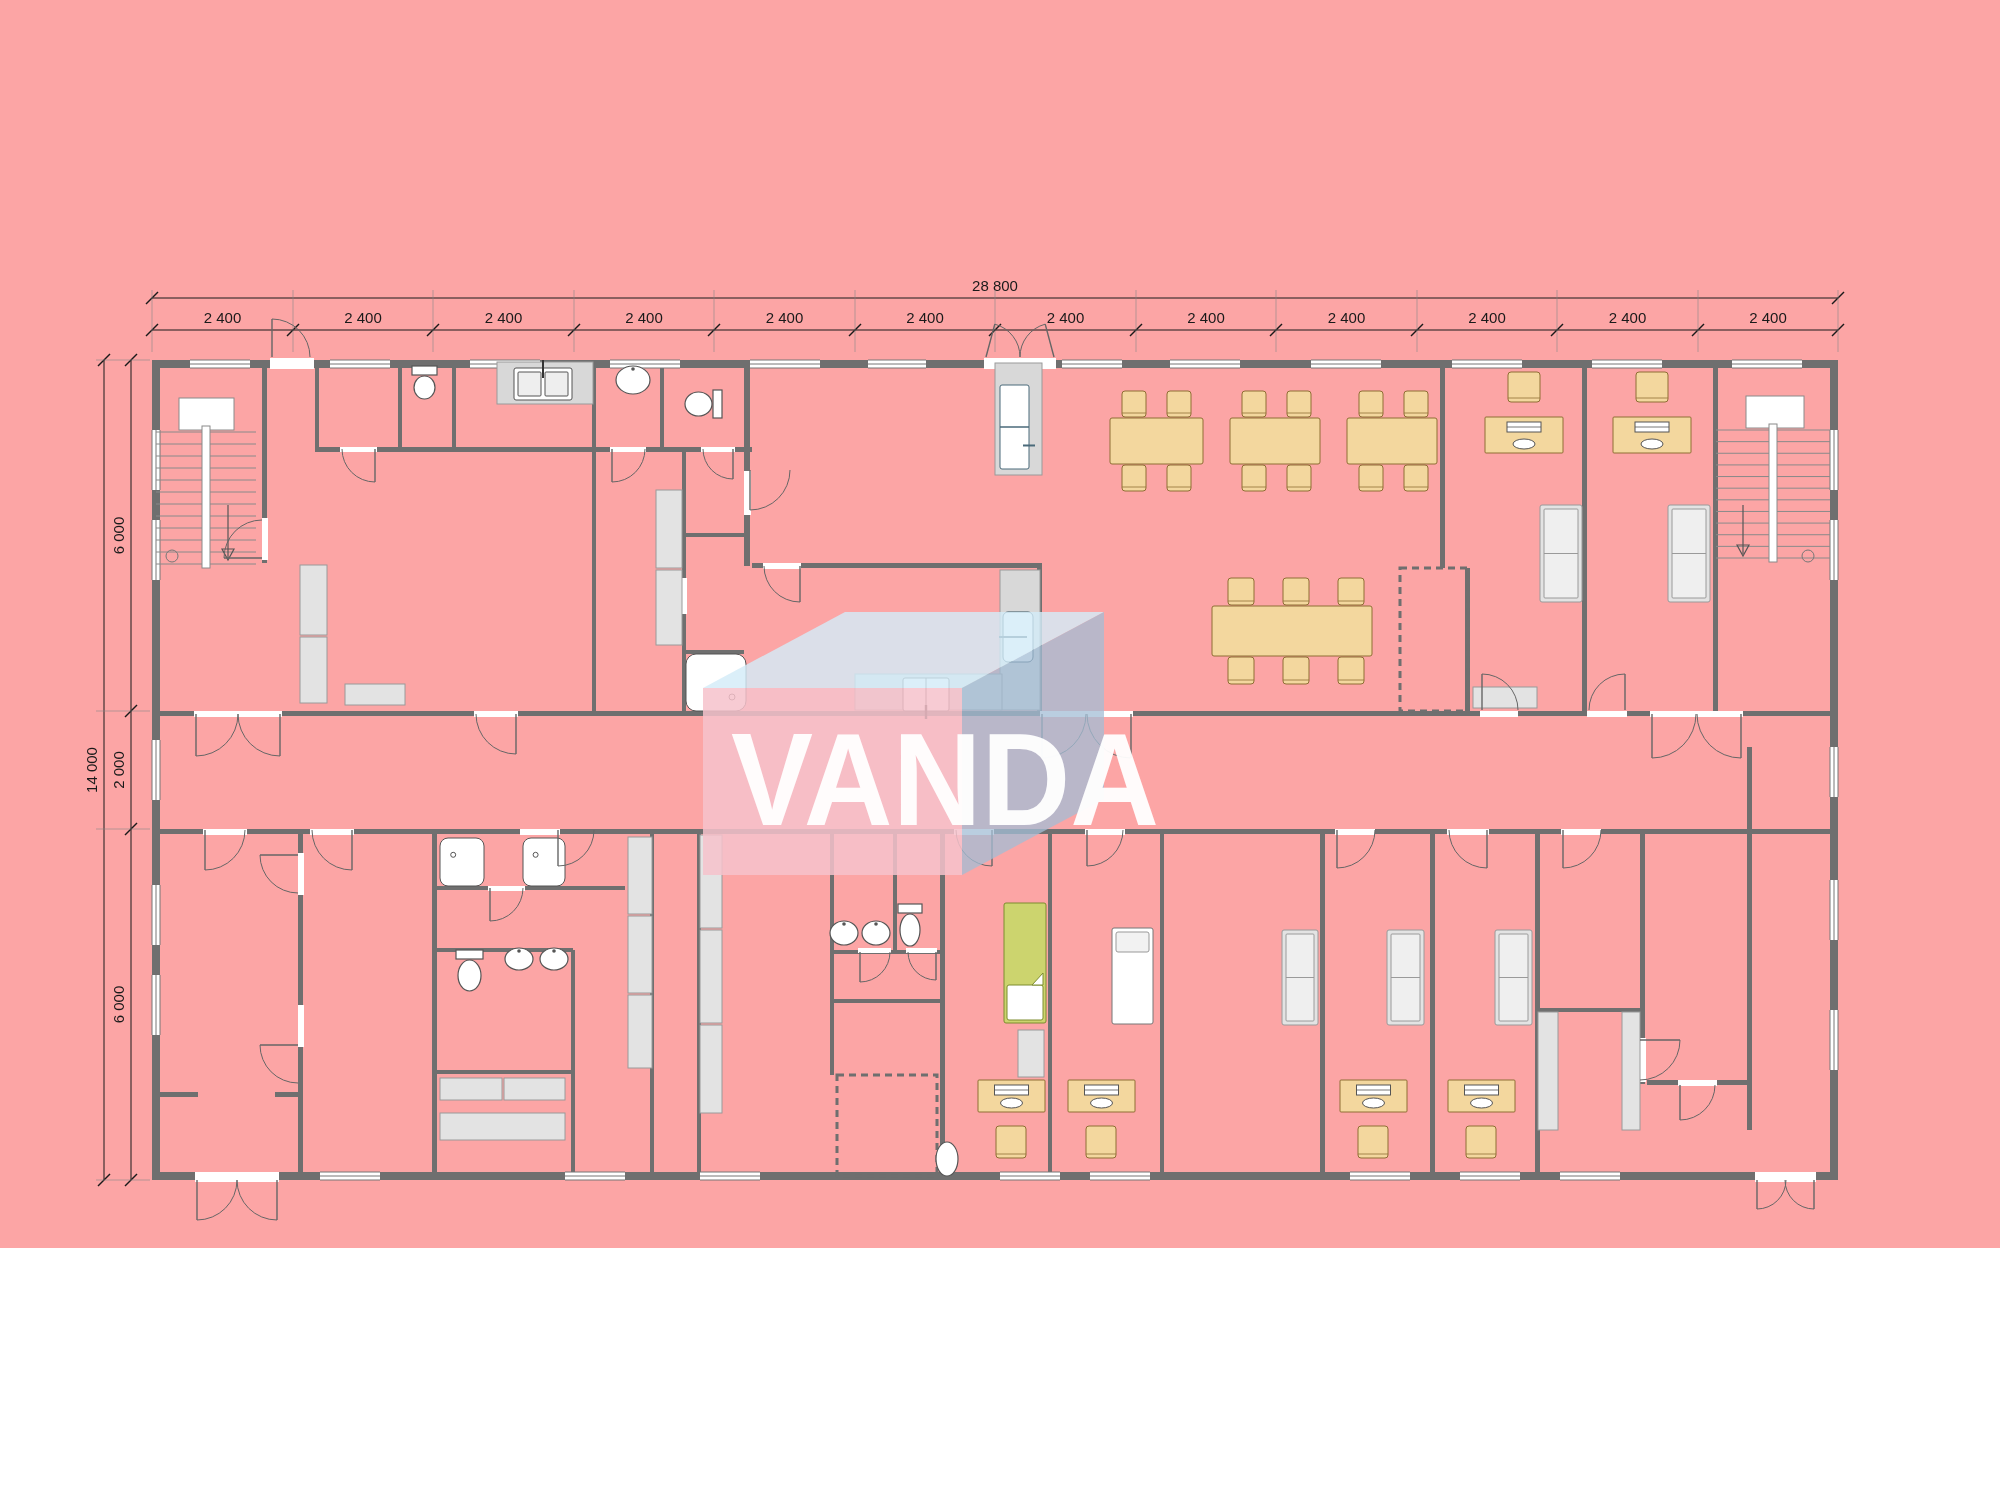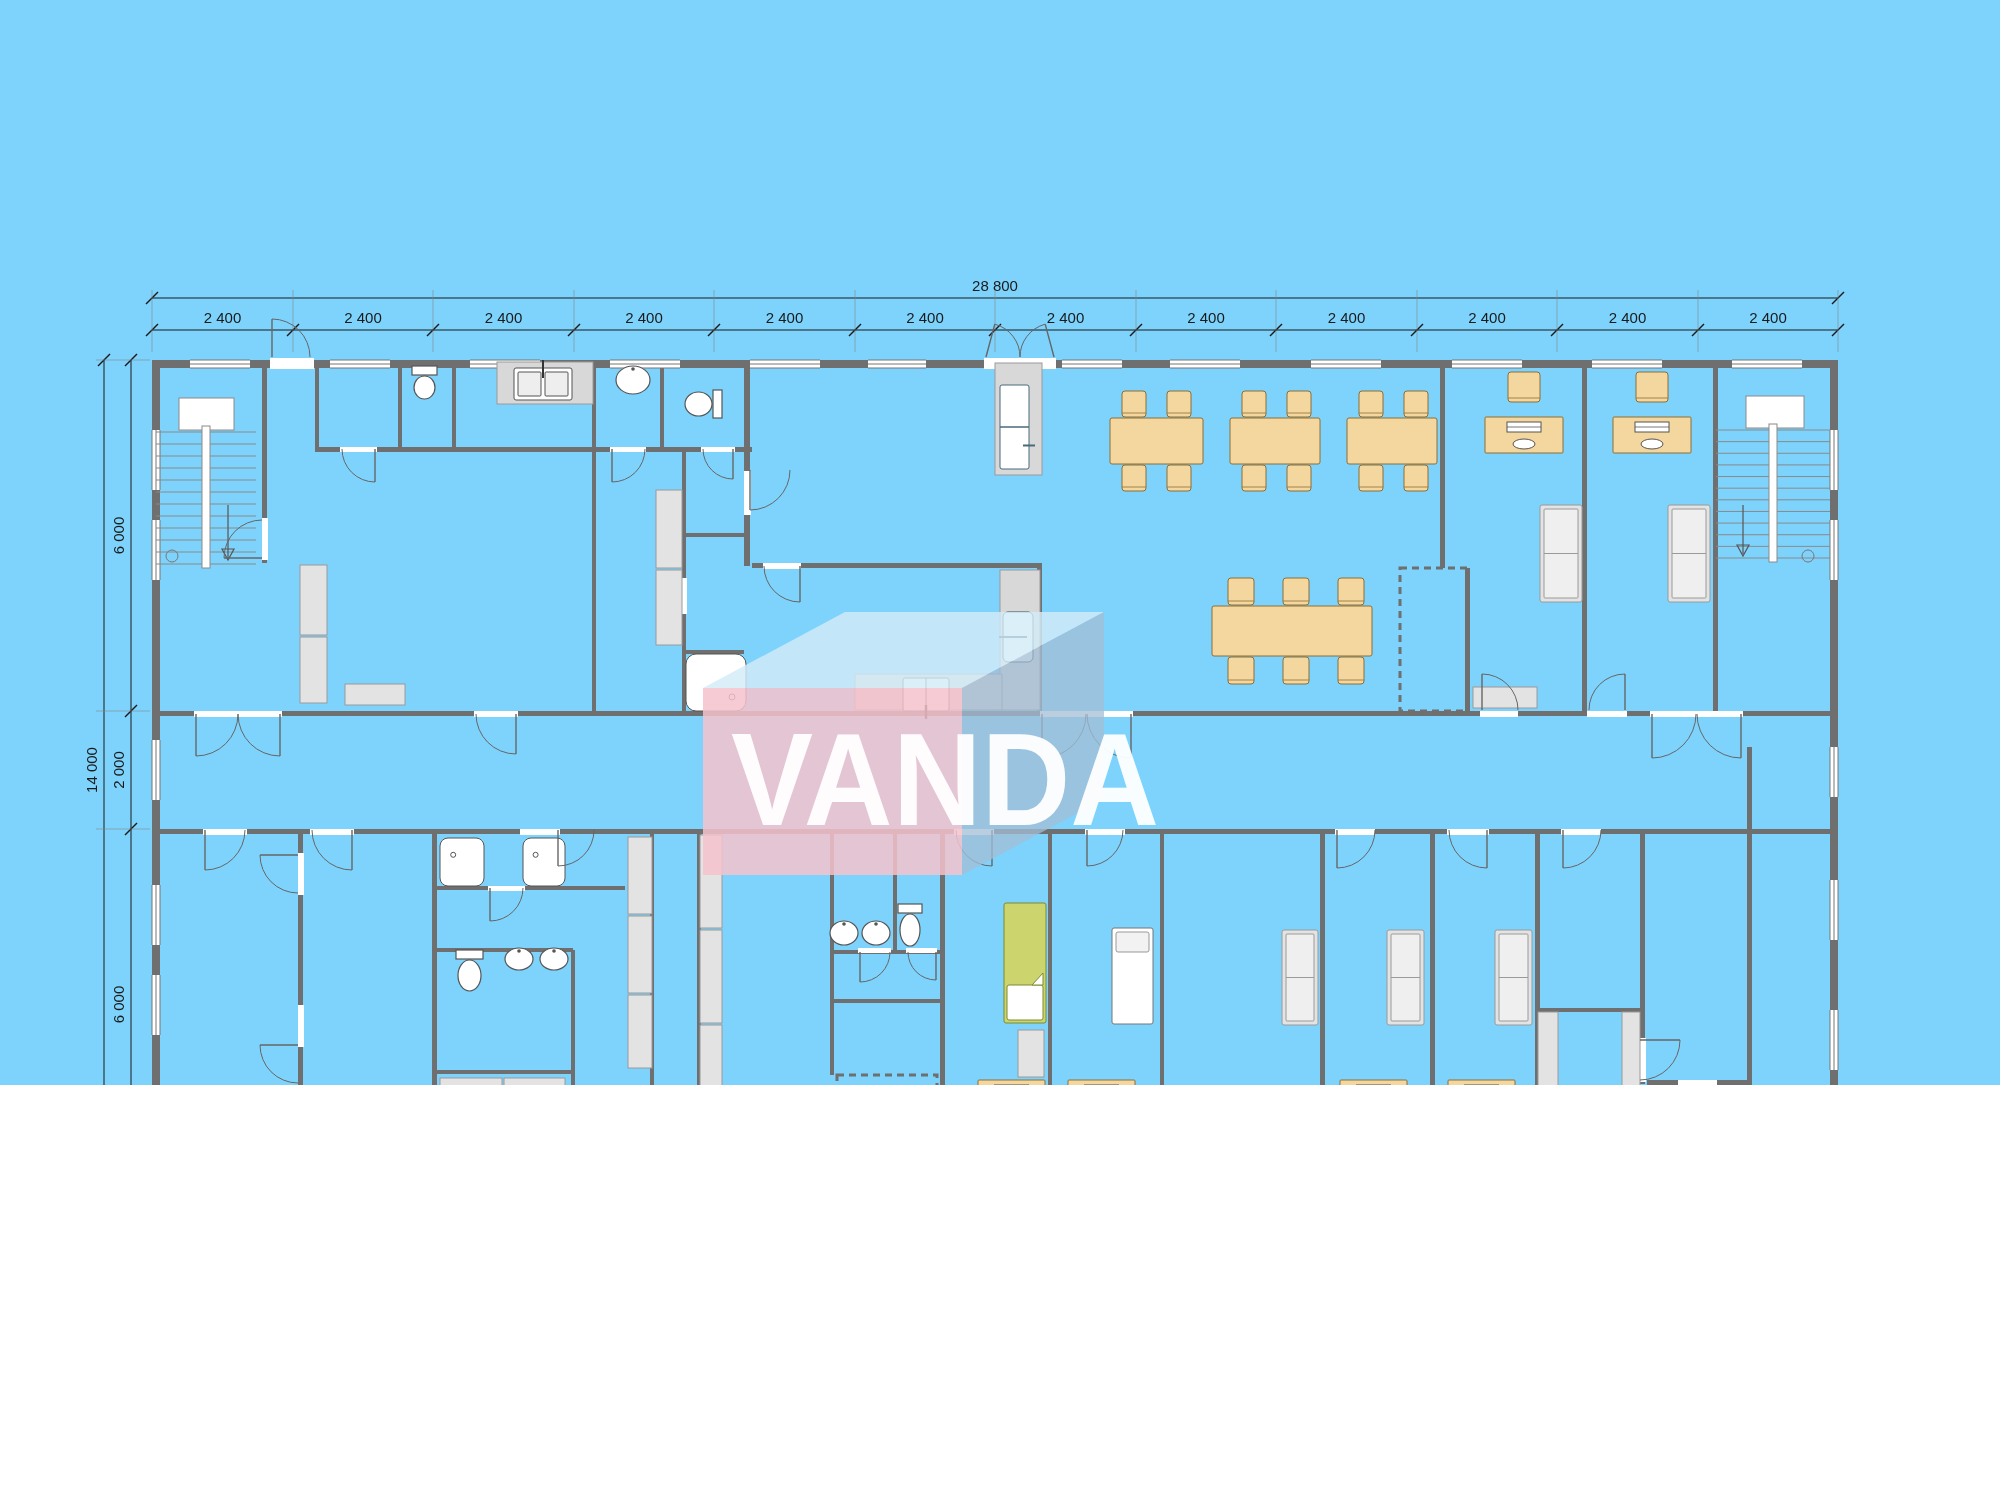--- a/index.html
+++ b/index.html
@@ -1,16 +1,16 @@
 <!DOCTYPE html>
 <html><head>
 <meta charset="utf-8">
 <style>
   html,body{margin:0;padding:0;background:#ffffff;}
-  #stage{position:relative;width:2000px;height:1085px;background:#7dd3fc;overflow:hidden;
+  #stage{position:relative;width:2000px;height:1248px;background:#fca5a5;overflow:hidden;
          font-family:"Liberation Sans", sans-serif;}
   svg{position:absolute;left:0;top:0;}
   text{font-family:"Liberation Sans", sans-serif;}
 </style>
 </head>
 <body>
 
 <div id="stage">
   <svg id="plan-svg" width="2000" height="1500" viewBox="0 0 2000 1500">
     <g id="g-dims">

